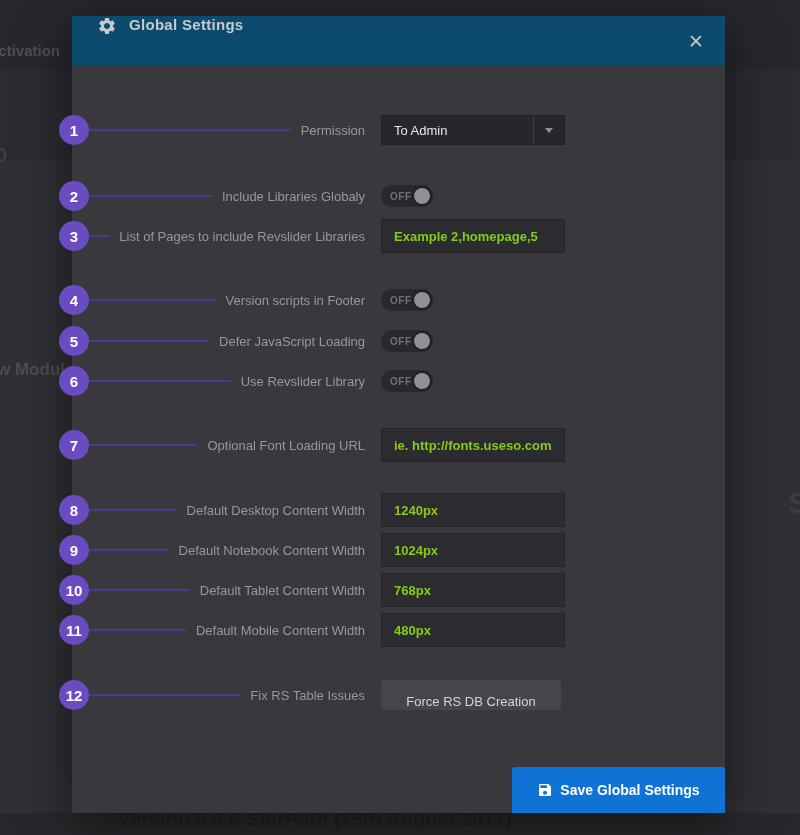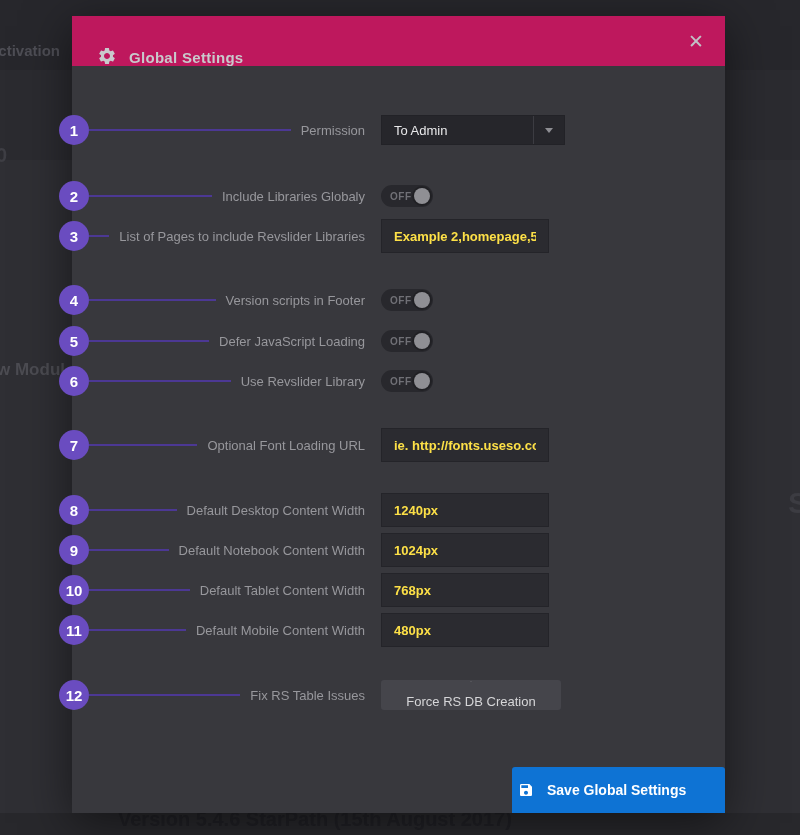--- a/index.html
+++ b/index.html
@@ -18,22 +18,22 @@
   .bg-module{position:absolute;left:-3px;top:360px;font-size:17px;font-weight:700;color:#4c4c52;white-space:nowrap;}
   .bg-s{position:absolute;right:-8px;top:486px;font-size:30px;font-weight:700;color:#3c3c42;}
   .bg-version{position:absolute;left:118px;top:808px;font-size:20px;font-weight:700;color:#202025;white-space:nowrap;}
 
   
   .modal{
     position:absolute;left:72px;top:16px;width:653px;height:797px;
     background:#38383d;box-shadow:0 10px 45px rgba(0,0,0,.5);
   }
   .modal-header{
-    position:absolute;left:0;top:0;width:100%;height:50px;background:#be185d;
-    display:flex;align-items:flex-end;
+    position:absolute;left:0;top:0;width:100%;height:50px;background:#0c4a6e;
+    display:flex;align-items:flex-start;
   }
   .gear{margin-left:25px;display:flex;align-items:center;}
   .gear svg{width:20px;height:20px;fill:#c9c9cc;}
   .modal-title{margin-left:12px;font-size:15px;font-weight:700;color:#c9c9cc;letter-spacing:.3px;}
   .close-btn{
     position:absolute;right:12px;top:0;width:34px;height:50px;
     display:flex;align-items:center;justify-content:center;
     font-size:19px;color:#c2c2c6;cursor:pointer;background:none;border:none;
     font-family:"Liberation Sans",sans-serif;
   }
@@ -69,37 +69,37 @@
   
   .toggle{
     width:52px;height:22px;border-radius:12px;background:#28282d;
     display:flex;align-items:center;cursor:pointer;box-sizing:border-box;padding:0 3px 0 9px;
   }
   .toggle-txt{font-size:10px;font-weight:700;letter-spacing:.5px;color:#707076;}
   .knob{margin-left:auto;width:16px;height:16px;border-radius:50%;background:#8f8f94;box-shadow:0 0 0 2px rgba(0,0,0,.18);}
 
   
   .field{
-    width:168px;height:30px;box-sizing:border-box;background:#2b2b30;border:1px solid #242429;
-    color:#fde047;font-size:13px;font-weight:700;padding:16px 12px;
+    width:184px;height:30px;box-sizing:border-box;background:#2b2b30;border:1px solid #242429;
+    color:#84cc16;font-size:13px;font-weight:700;padding:16px 12px;
     font-family:"Liberation Sans",sans-serif;outline:none;white-space:nowrap;overflow:hidden;
   }
 
   
   .force-btn{
     width:180px;height:30px;background:#45454b;border:none;border-radius:3px;cursor:pointer;
     display:flex;align-items:center;justify-content:center;gap:12px;
     color:#d6d6d8;font-size:13px;font-weight:400;font-family:"Liberation Sans",sans-serif;flex-direction:column;
   }
   .force-btn svg{width:14px;height:14px;fill:#c9c9cc;}
 
   
   .save-btn{
     position:absolute;right:0;bottom:0;width:213px;height:46px;background:#0e73d4;border:none;
-    border-radius:3px 3px 0 0;cursor:pointer;display:flex;align-items:center;justify-content:flex-start;gap:13px;
+    border-radius:3px 3px 0 0;cursor:pointer;display:flex;align-items:center;justify-content:center;gap:7px;
     color:#ffffff;font-size:14px;font-weight:700;font-family:"Liberation Sans",sans-serif;
   }
   .save-btn svg{width:16px;height:16px;fill:#ffffff;}
 
   
   #r1{top:99px}  #r2{top:165px} #r3{top:205px} #r4{top:269px}
   #r5{top:310px} #r6{top:350px} #r7{top:414px} #r8{top:479px}
   #r9{top:519px} #r10{top:559px} #r11{top:599px} #r12{top:664px}
 </style>
 </head>

